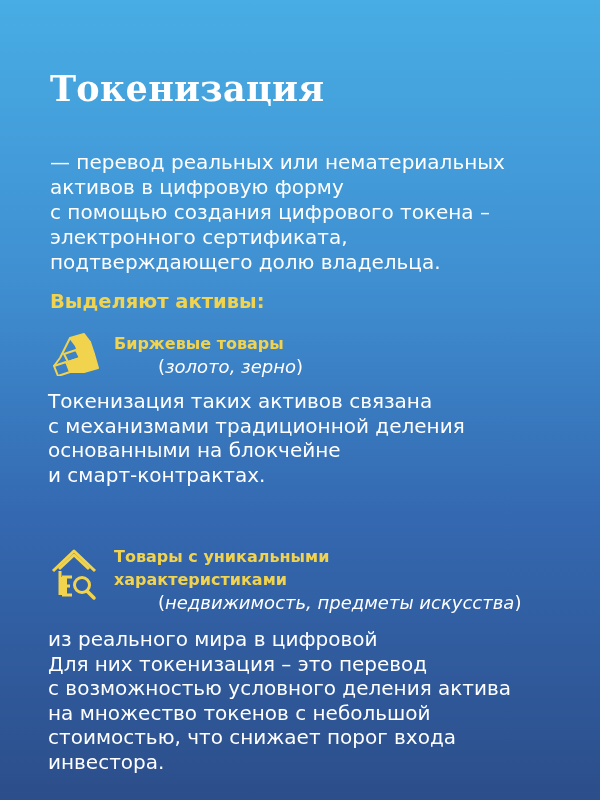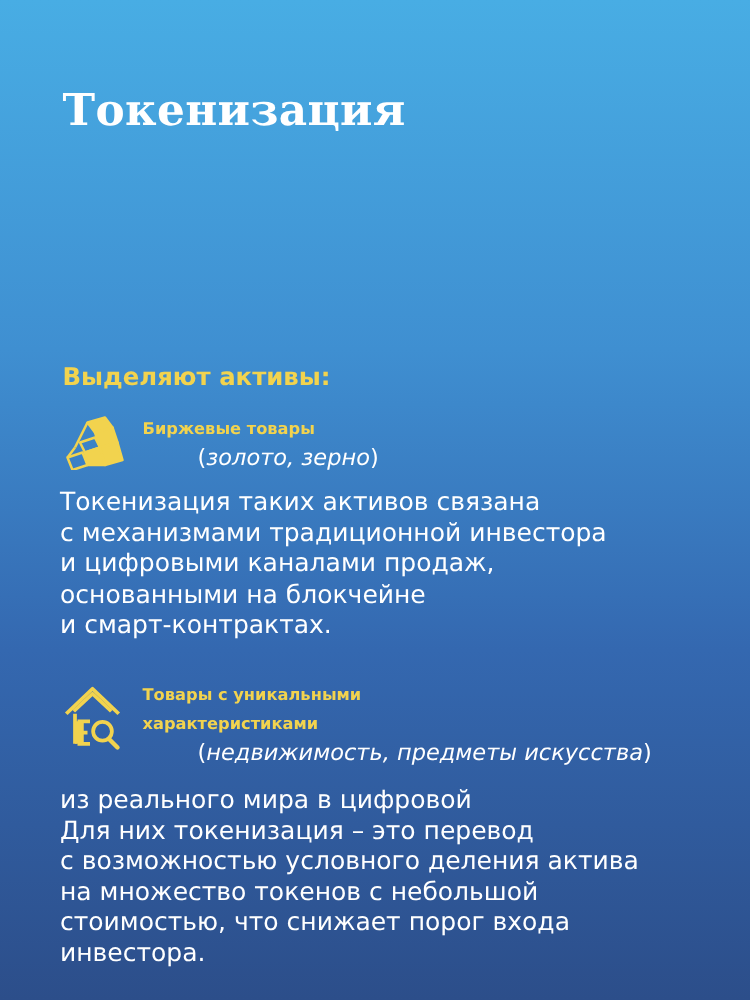--- a/index.html
+++ b/index.html
@@ -21,32 +21,39 @@
   .intro span { display:block; white-space:nowrap; }
   .subhead {
     position:absolute; left:50px; top:290px;
     font-size:19.5px; font-weight:bold; color:#F2D34E; margin:0;
   }
   .cat {
     position:absolute; left:50px;
   }
   .cat .icon { position:absolute; left:0; }
   .cat .head { position:absolute; left:64px; white-space:nowrap; }
-  .cat .name { color:#F2D34E; font-weight:bold; font-size:13px; line-height:23px; display:block; }
+  .cat .name { color:#F2D34E; font-weight:bold; font-size:16px; line-height:23px; display:block; }
   .cat .ex { font-size:18px; line-height:23px; display:block;margin-left:44px; }
   .cat .ex i { font-style:italic; }
   .desc { position:absolute; left:48px; width:540px; font-size:20px; line-height:24.5px; }
   .desc span { display:block; white-space:nowrap; }
 </style>
 </head>
 <body>
 
 <div class="page">
   <h1 class="title">Токенизация</h1>
 
+  <div class="intro">
+    <span>— перевод реальных или нематериальных</span>
+    <span>активов в цифровую форму</span>
+    <span>с помощью создания цифрового токена –</span>
+    <span>электронного сертификата,</span>
+    <span>подтверждающего долю владельца.</span>
+  </div>
 
   <div class="subhead">Выделяют активы:</div>
 
   <div class="cat" style="top:332px;">
     <span class="icon" style="top:0;">
       <svg width="56" height="44" viewBox="0 0 56 44">
         <g fill="#F2D34E" stroke="#F2D34E" stroke-width="2" stroke-linejoin="round">
           <polygon points="20,6 34,2 40,10 26,14"></polygon>
           <polygon points="26,14 40,10 44,22 30,26"></polygon>
           <polygon points="30,26 44,22 48,36 34,40"></polygon>
@@ -58,22 +65,21 @@
         </g>
       </svg>
     </span>
     <div class="head" style="top:0;">
       <span class="name">Биржевые товары</span>
       <span class="ex">(<i>золото, зерно</i>)</span>
     </div>
   </div>
   <div class="desc" style="top:389px;">
     <span>Токенизация таких активов связана</span>
-    <span>с механизмами традиционной инвестора</span>
-    <span>и цифровыми каналами продаж,</span>
+    <span>с механизмами традиционной деления</span>
     <span>основанными на блокчейне</span>
     <span>и смарт-контрактах.</span>
   </div>
 
   <div class="cat" style="top:545px;">
     <span class="icon" style="top:2px;">
       <svg width="56" height="56" viewBox="0 0 56 56">
         <g fill="none" stroke="#F2D34E" stroke-width="3" stroke-linejoin="round">
           <polyline points="3,24 24,4 45,24"></polyline>
           <polyline points="9,22 24,8 39,22"></polyline>

